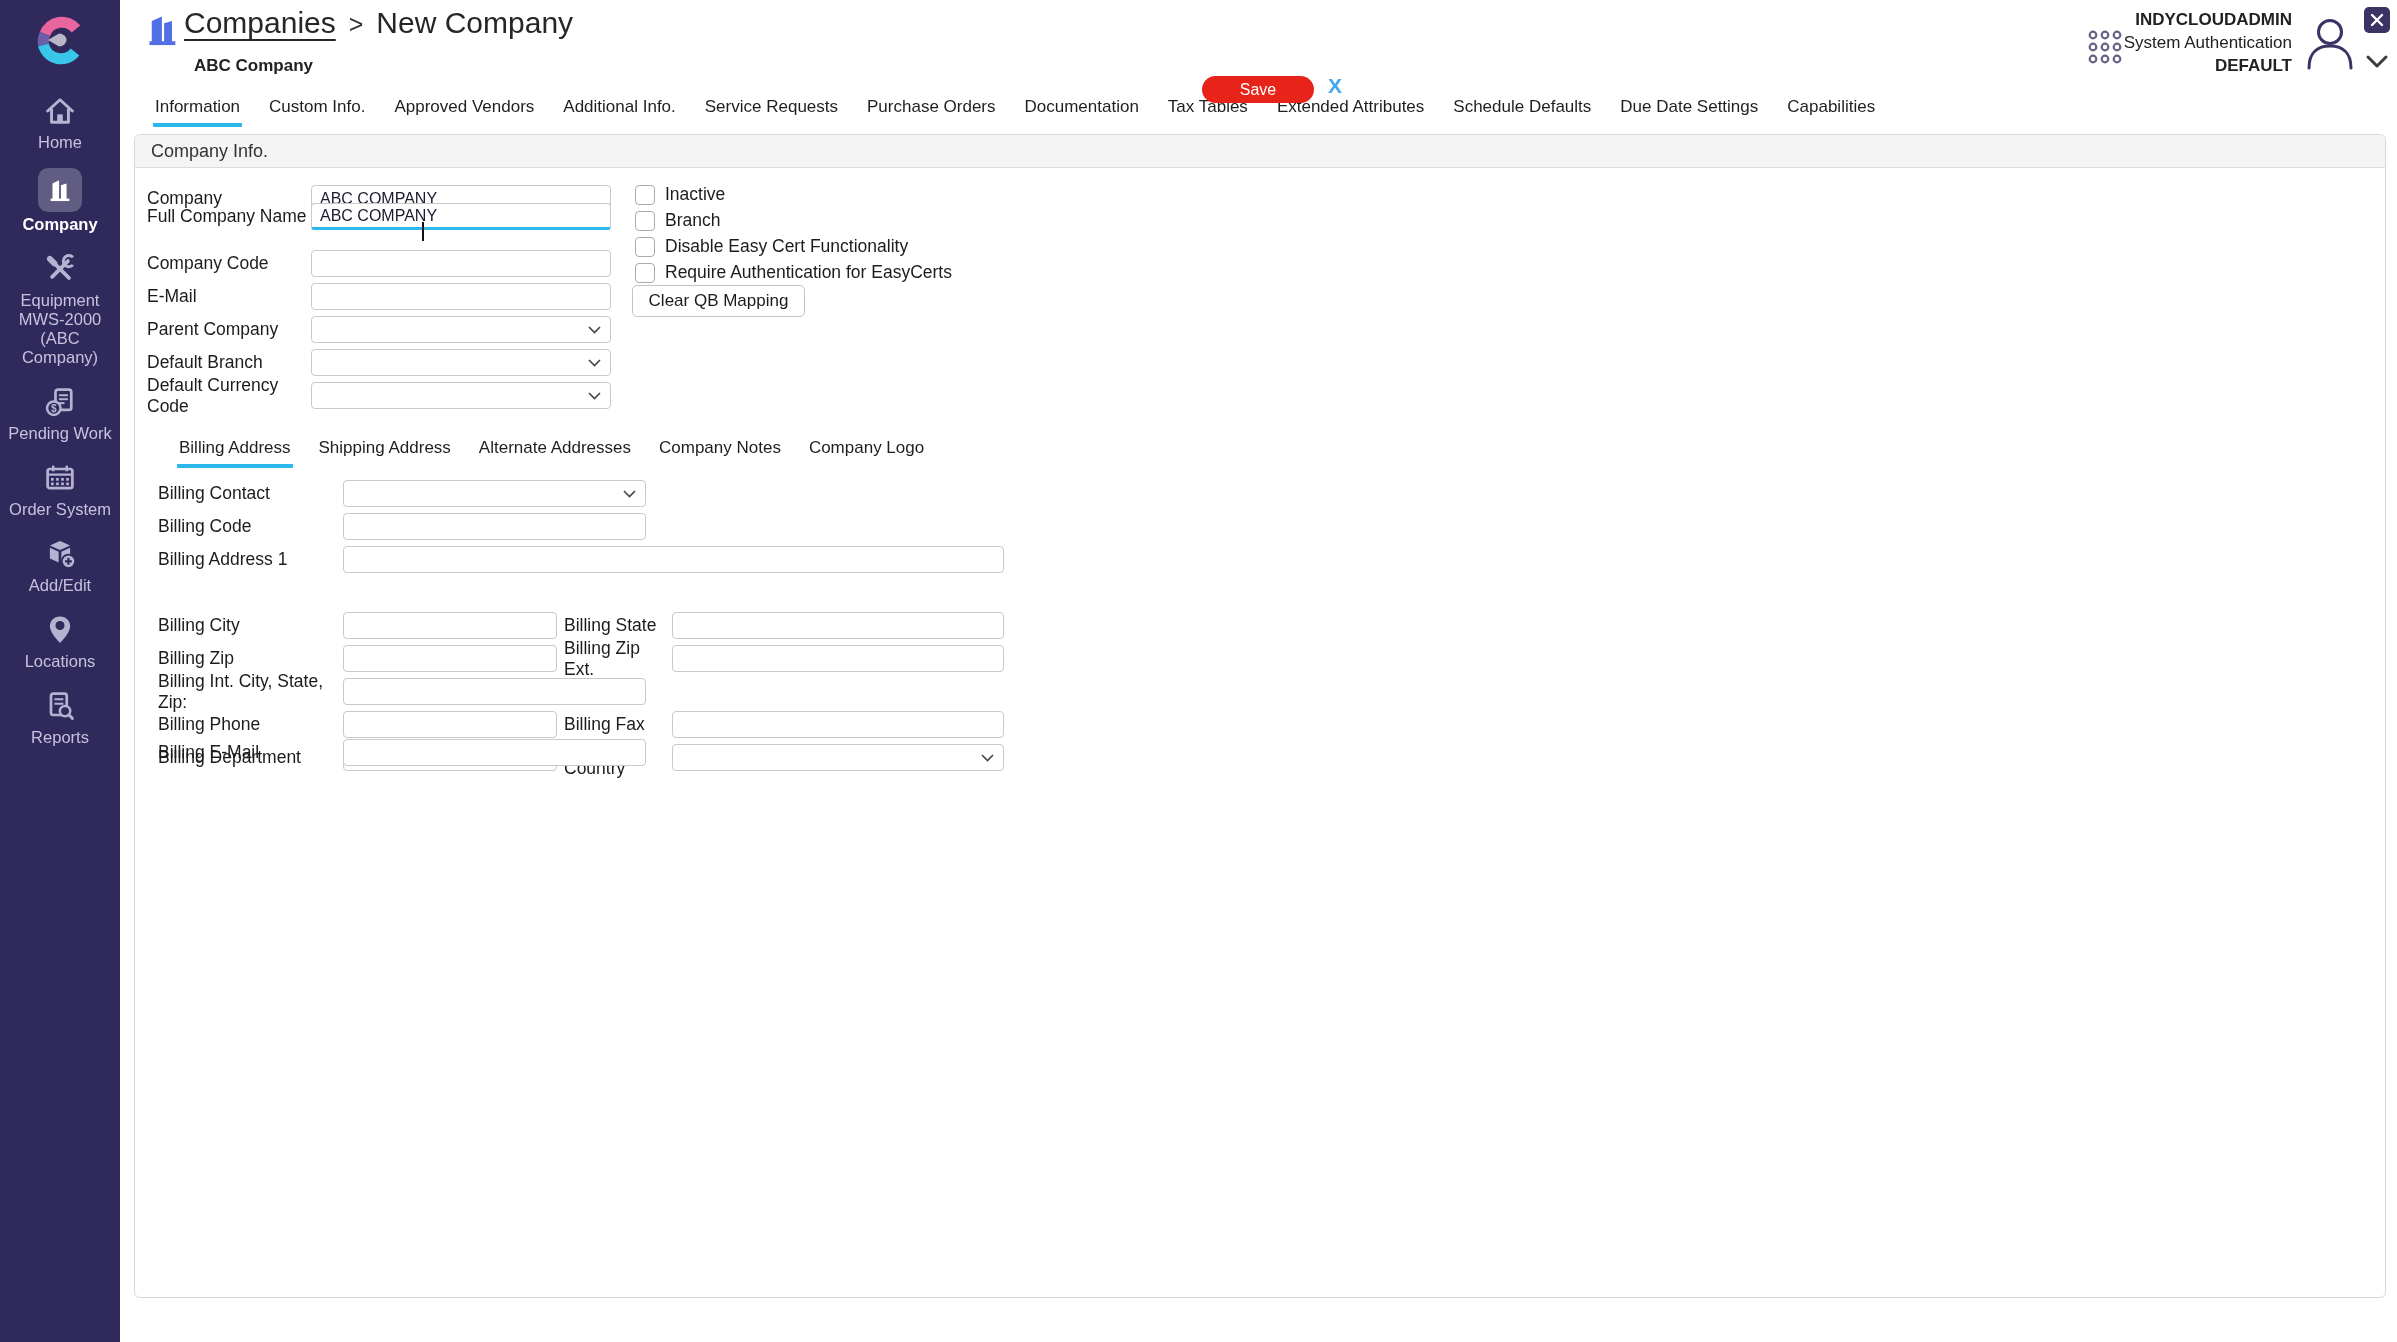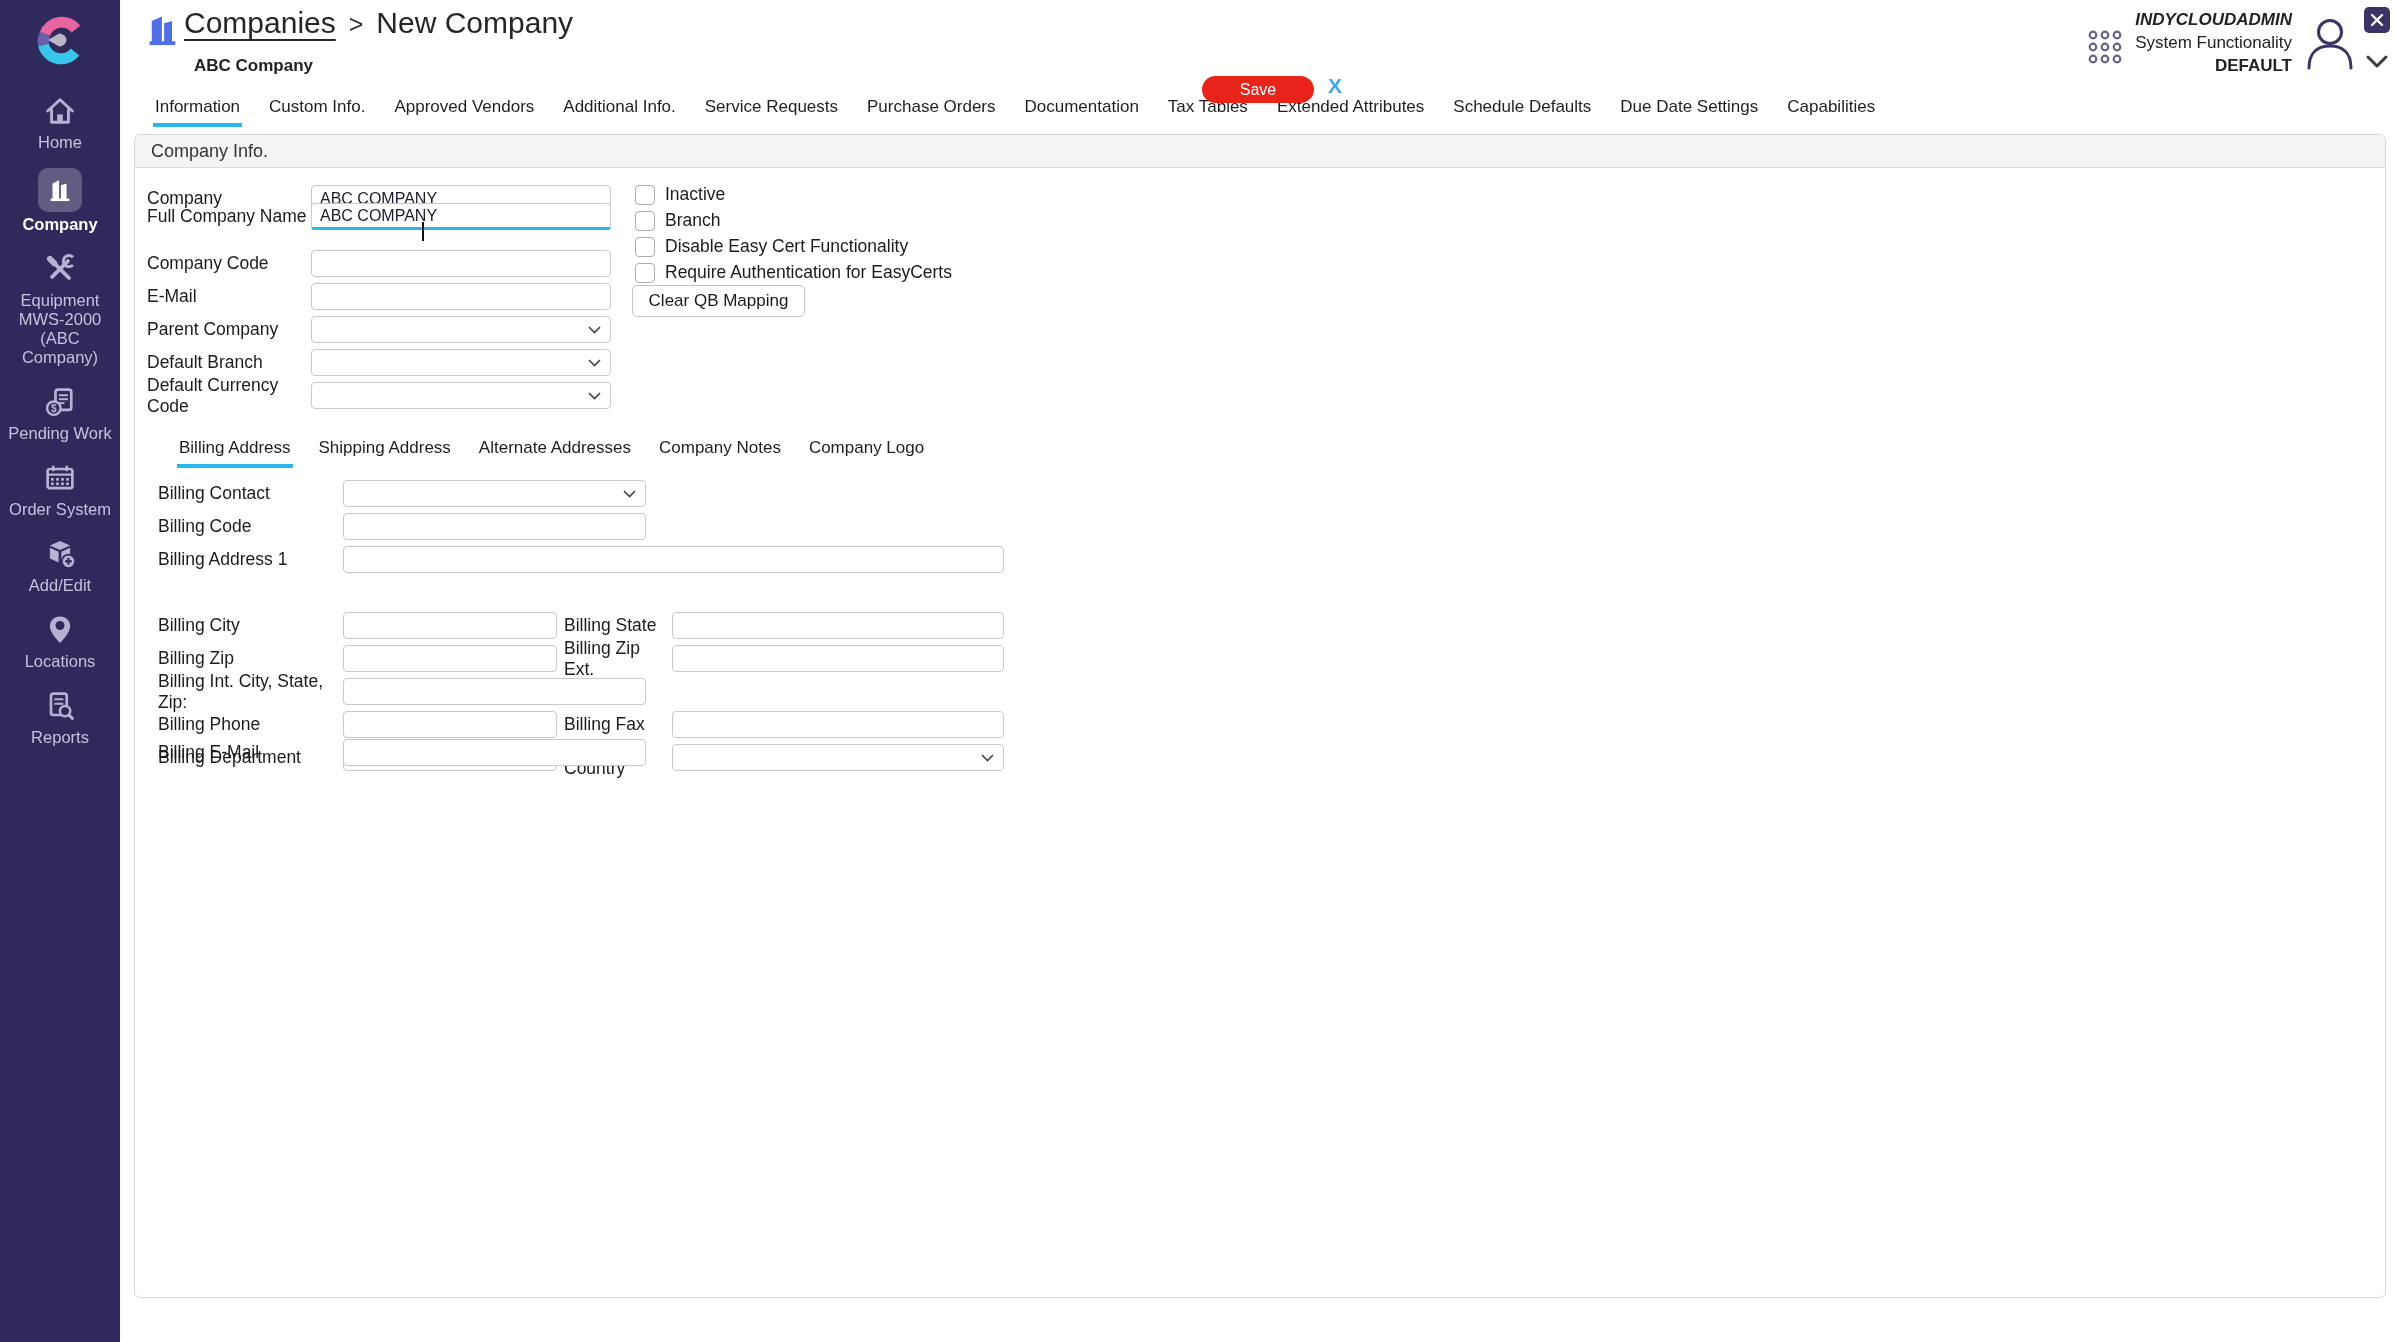--- a/index.html
+++ b/index.html
@@ -20,21 +20,21 @@
   
   .crumb-icon { position:absolute; left:145px; top:10px; }
   .crumb { position:absolute; left:184px; top:6px; display:flex; align-items:baseline; gap:13px; font-size:30px; color:#262626; }
   .crumb-root { text-decoration:underline; text-underline-offset:6px; text-decoration-thickness:2px; cursor:pointer; }
   .crumb-sep { font-size:25px; color:#333; }
   .crumb-sub { position:absolute; left:194px; top:56px; font-size:17px; font-weight:600; color:#222; }
 
   
   .grid-icon { position:absolute; left:2086px; top:28px; cursor:pointer; }
   .user-block { position:absolute; right:105px; top:8px; text-align:right; line-height:23px; }
-  .user-name { font-size:17px; font-weight:600; color:#222;font-style:italic; }
+  .user-name { font-size:17px; font-weight:600; color:#222; }
   .user-role { font-size:17px; color:#222; }
   .user-profile { font-size:17px; font-weight:700; color:#222; }
   .avatar { position:absolute; left:2301px; top:12px; cursor:pointer; }
   .win-close { position:absolute; left:2364px; top:7px; width:26px; height:26px; background:#3a3464; border-radius:5px; display:flex; align-items:center; justify-content:center; cursor:pointer; }
   .hdr-chevron { position:absolute; left:2363px; top:52px; cursor:pointer; }
 
   
   .tabs { position:absolute; left:153px; top:97px; display:flex; gap:25px; font-size:17px; color:#1f1f1f; }
   .tab { padding:0 2px 6px 2px; cursor:pointer; white-space:nowrap; }
   .tab.active { border-bottom:4px solid #2bb7ea; border-radius:1px; }
@@ -218,21 +218,21 @@
         <circle cx="19" cy="19" r="3.3"></circle>
         <circle cx="31" cy="19" r="3.3"></circle>
       <circle cx="7" cy="31" r="3.3"></circle>
         <circle cx="19" cy="31" r="3.3"></circle>
         <circle cx="31" cy="31" r="3.3"></circle>
     </g>
   </svg>
 
   <div class="user-block">
     <div class="user-name">INDYCLOUDADMIN</div>
-    <div class="user-role">System Functionality</div>
+    <div class="user-role">System Authentication</div>
     <div class="user-profile">DEFAULT</div>
   </div>
 
   <svg class="avatar" width="58" height="60" viewBox="0 0 58 60">
     <circle cx="29" cy="20" r="11.5" fill="none" stroke="#3a3464" stroke-width="3"></circle>
     <path d="M8 56 C8 40 17 34 29 34 C41 34 50 40 50 56" fill="none" stroke="#3a3464" stroke-width="3" stroke-linecap="round"></path>
   </svg>
 
   <div class="win-close">
     <svg width="14" height="14" viewBox="0 0 14 14">

